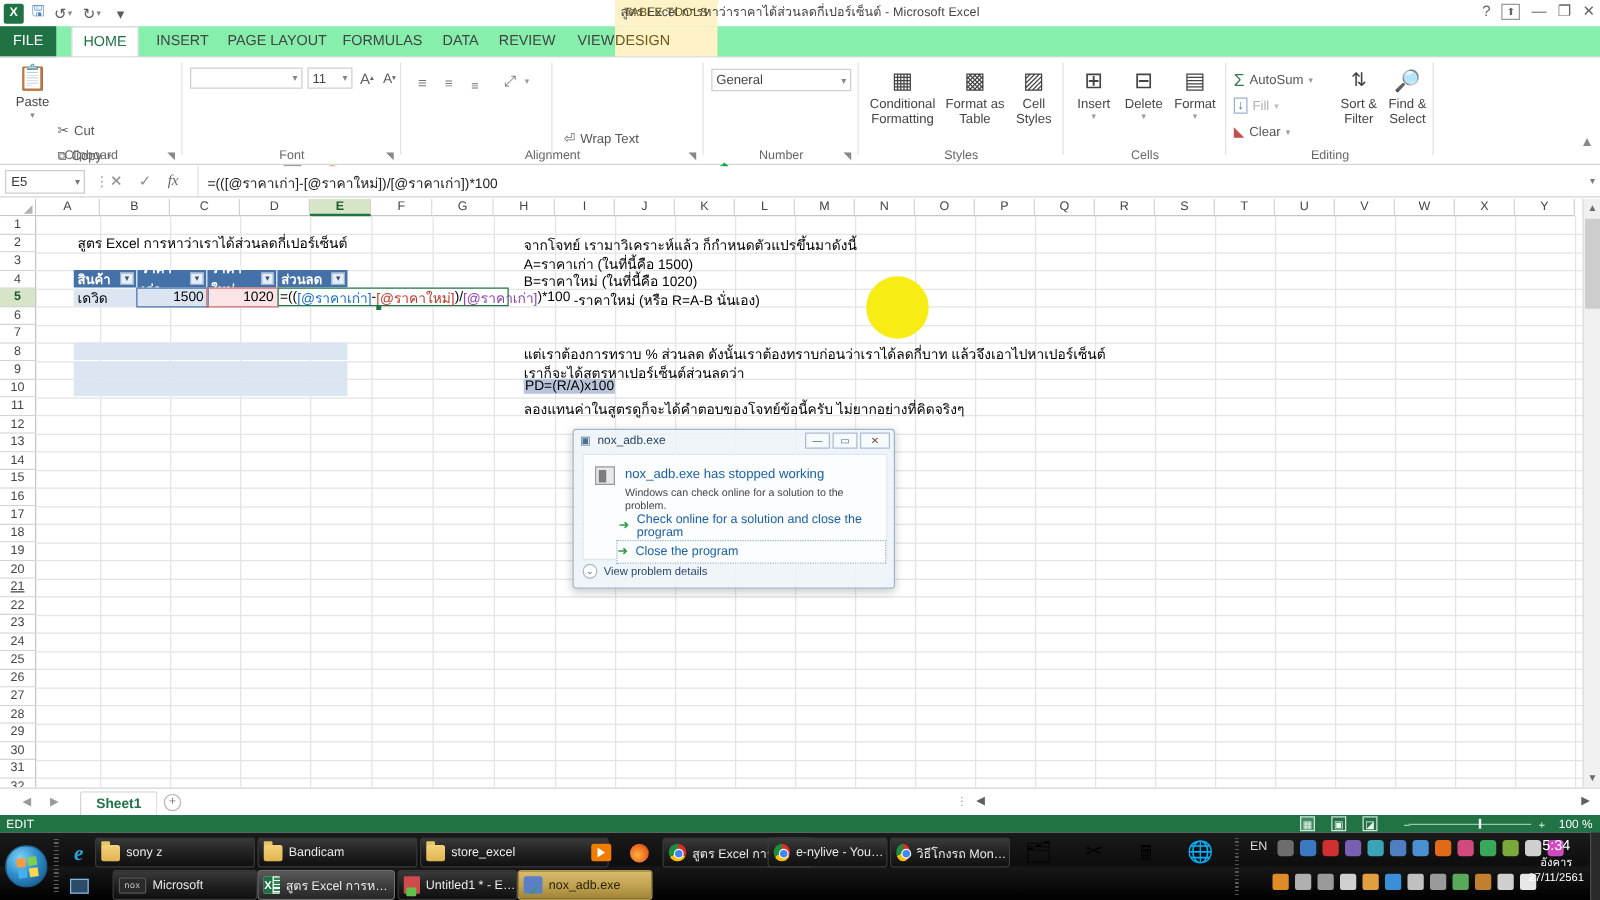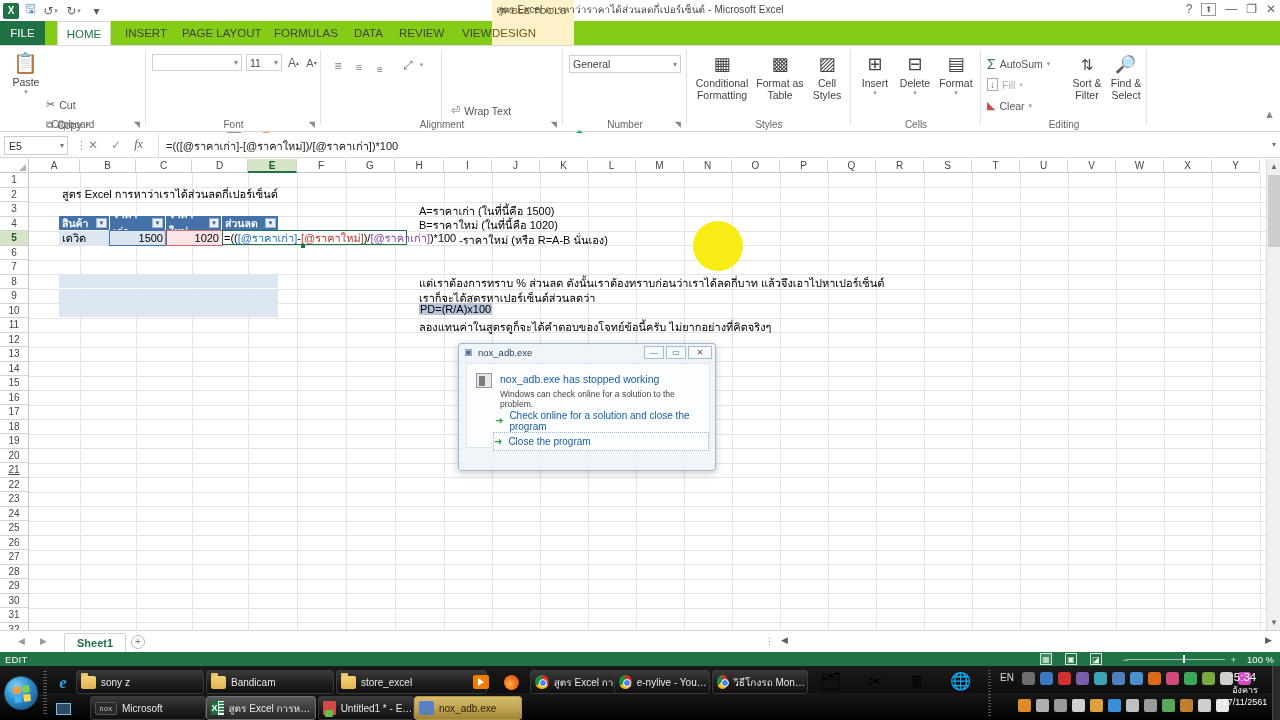--- a/index.html
+++ b/index.html
@@ -25,21 +25,21 @@
   .avatar-i { position:absolute; right:8px; top:22px; width:22px;height:22px; color:#7a7a7a; font-size:17px; text-align:center;}
 
   
   .tabletools {
     position:absolute; left:492px; top:0px; width:82px; height:21px;
     background:#fdf2c8; color:#6d5a14; font-size:9.5px; text-align:center; line-height:21px; letter-spacing:.3px;
   }
   .tt-topline{ position:absolute; left:492px; top:0; width:82px; height:2px; background:#e0b722;}
 
   
-  .tabs { position:absolute; left:0; top:21px; width:1280px; height:25px; background:#84cc16; }
+  .tabs { position:absolute; left:0; top:21px; width:1280px; height:25px; background:#86efac; }
   .tab { position:absolute; top:0; height:25px; line-height:25px; font-size:11.5px; color:#444; padding:0 10px; cursor:pointer; }
   .tab.file { background:#207245; color:#fff; left:0; width:45px; text-align:center; padding:0;}
   .tab.active { color:#207245; background:#fff; border-top:1px solid #d4d4d4; border-left:1px solid #d4d4d4; border-right:1px solid #d4d4d4; line-height:24px;}
   .tab.design { background:#fdf2c8; color:#6d5a14;}
   .tabs-underline { position:absolute; left:0; top:45px; width:1280px; height:1px; background:#d9d9d9;}
 
   
   .ribbon { position:absolute; left:0; top:46px; width:1280px; height:86px; background:#fff; border-bottom:1px solid #d4d4d4;}
   .grp { position:absolute; top:0; height:86px; }
   .grp-label { position:absolute; bottom:2px; width:100%; text-align:center; font-size:10px; color:#666;}
@@ -589,20 +589,21 @@
           <span class="f-black">=((</span>
           <span class="f-blue">[@ราคาเก่า]</span>
           <span class="f-black">-</span>
           <span class="f-red">[@ราคาใหม่]</span>
           <span class="f-black">)/</span>
           <span class="f-purple">[@ราคาเก่า]</span>
           <span class="f-black">)*100</span>
         </div>
       <div class="fillhandle" style="left:272px;top:71px;"></div>
 
+      <div class="note" style="left:390px;top:14px;">จากโจทย์ เรามาวิเคราะห์แล้ว ก็กำหนดตัวแปรขึ้นมาดังนี้</div>
       <div class="note" style="left:390px;top:29px;">A=ราคาเก่า (ในที่นี้คือ 1500)</div>
       <div class="note" style="left:390px;top:43px;">B=ราคาใหม่ (ในที่นี้คือ 1020)</div>
       <div class="note" style="left:430px;top:58px;">-ราคาใหม่ (หรือ R=A-B นั่นเอง)</div>
       <div class="note" style="left:390px;top:101px;">แต่เราต้องการทราบ % ส่วนลด ดังนั้นเราต้องทราบก่อนว่าเราได้ลดกี่บาท แล้วจึงเอาไปหาเปอร์เซ็นต์</div>
       <div class="note" style="left:390px;top:116px;">เราก็จะได้สูตรหาเปอร์เซ็นต์ส่วนลดว่า</div>
       <div class="note hl" style="left:390px;top:130px;">PD=(R/A)x100</div>
       <div class="note" style="left:390px;top:145px;">ลองแทนค่าในสูตรดูก็จะได้คำตอบของโจทย์ข้อนี้ครับ  ไม่ยากอย่างที่คิดจริงๆ</div>
 
       <div class="yellowdot" style="left:664px;top:48px;"></div>
     </div>
@@ -656,20 +657,24 @@
       <div class="err-title">nox_adb.exe has stopped working</div>
       <div class="err-sub">Windows can check online for a solution to the problem.</div>
       <div class="err-opt" style="top:47px;">
         <span class="arr">➜</span>
         <span>Check online for a solution and close the program</span>
       </div>
       <div class="err-opt focus" style="top:68px;">
         <span class="arr">➜</span>
         <span>Close the program</span>
       </div>
+    </div>
+    <div class="dlg-foot">
+      <span class="vpd-chev">⌄</span>
+      <span class="vpd-txt">View problem details</span>
     </div>
   </div>
 
   <div class="taskbar">
     <div class="startorb">
         <div class="orb-inner"></div>
       </div>
     <div class="tb-grip"></div>
     <div class="qlaunch" style="left:50px;top:4px;">
         <span class="ic-ie">e</span>

